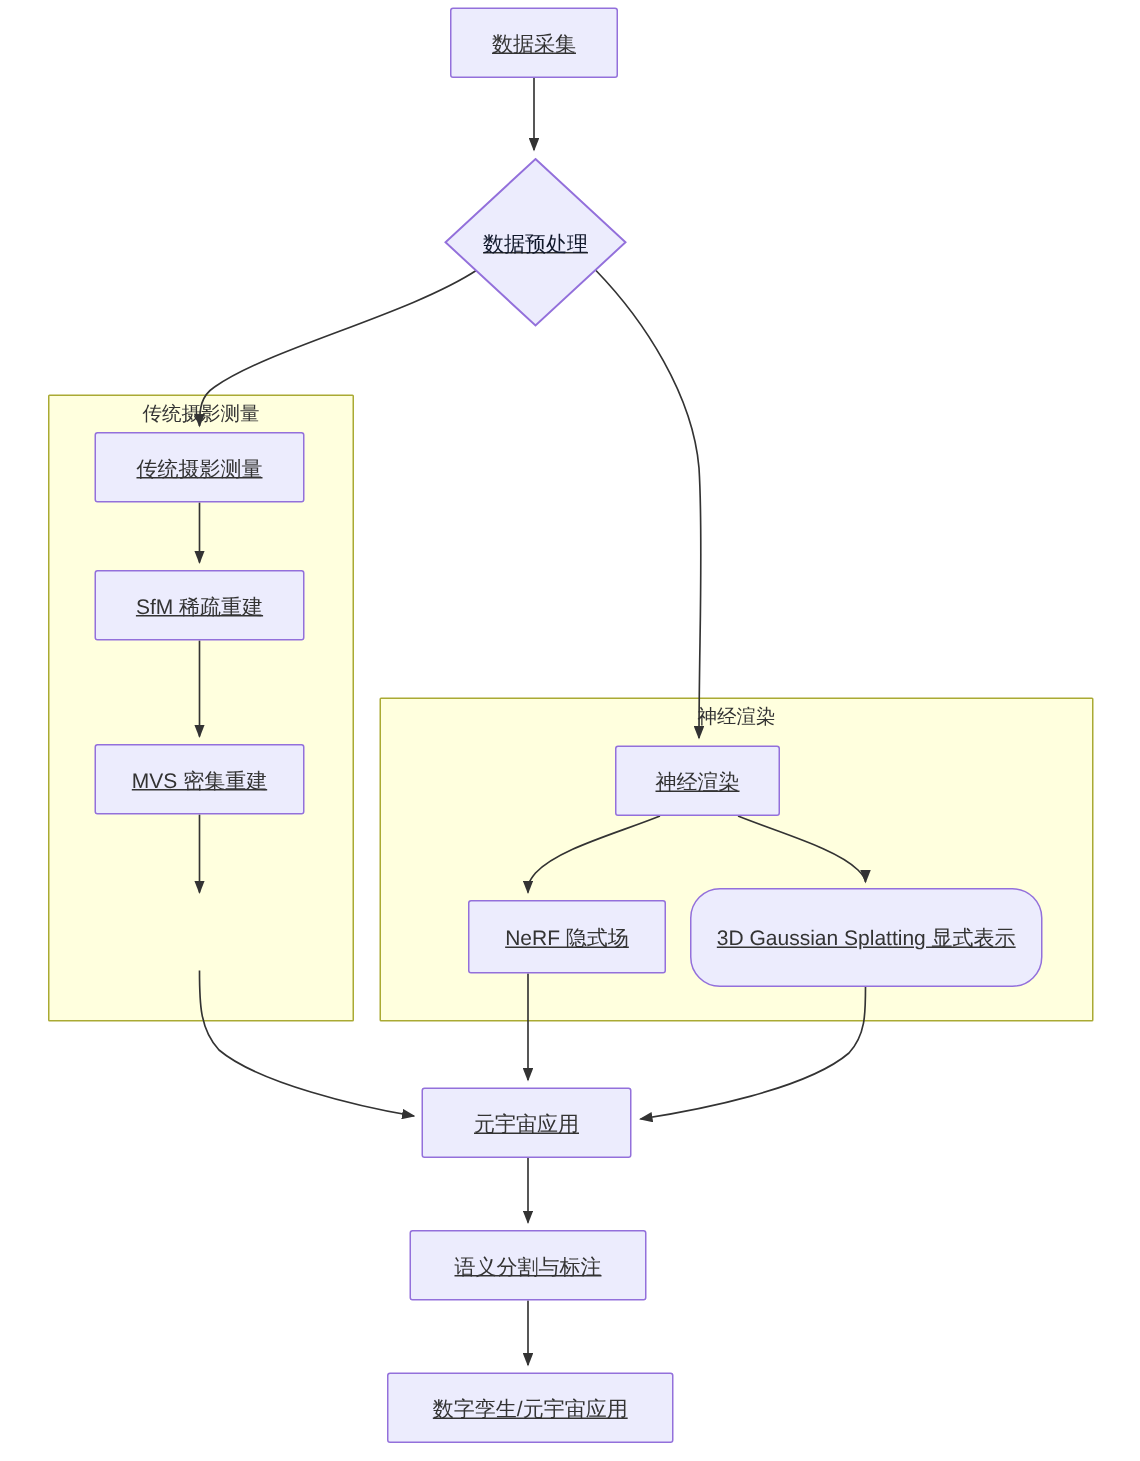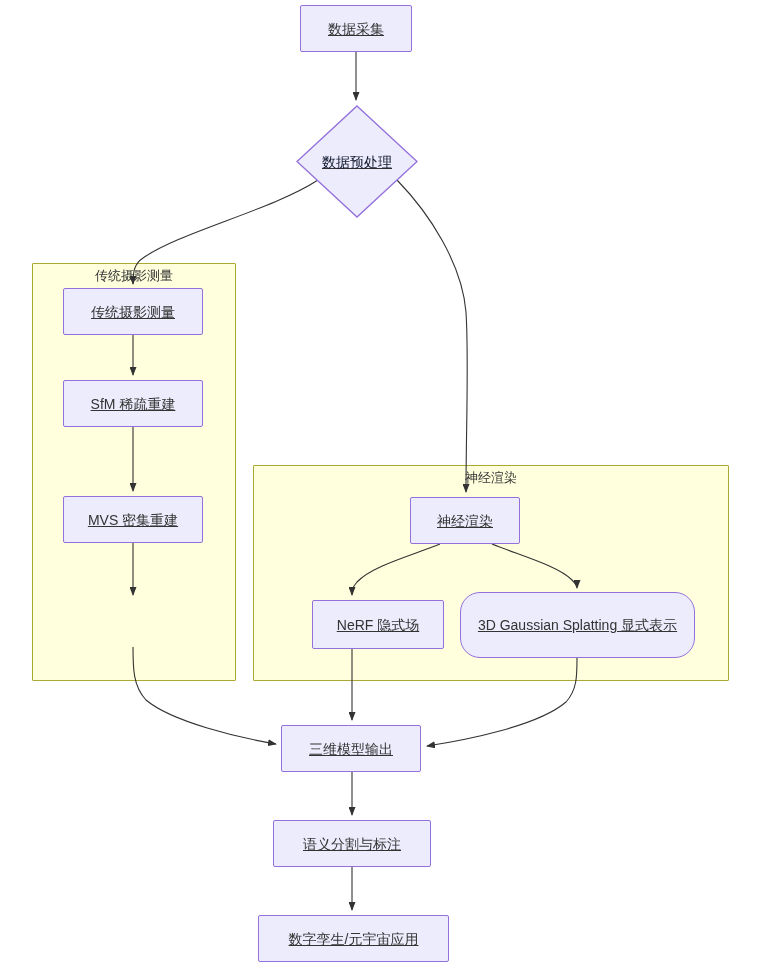--- a/index.html
+++ b/index.html
@@ -146,21 +146,21 @@
 
   <div class="node" id="node-nerf-implicit" style="left: 286px; top: 600px; width: 132px; height: 49px; margin-left: 26px;">
     <span>NeRF 隐式场</span>
   </div>
 
   <div class="node" id="node-gaussian-splat" style="left: 460px; top: 592px; width: 235px; height: 66px; border-radius: 20px;">
     <span>3D Gaussian Splatting 显式表示</span>
   </div>
 
   <div class="node" id="node-model-output" style="left: 281px; top: 725px; width: 140px; height: 47px;">
-    <span>三维模型输出</span>
+    <span>元宇宙应用</span>
   </div>
 
   <div class="node" id="node-semantic-seg" style="left: 273px; top: 820px; width: 158px; height: 47px;">
     <span>语义分割与标注</span>
   </div>
 
   <div class="node" id="node-digital-twin" style="left: 258px; top: 915px; width: 191px; height: 47px;">
     <span>数字孪生/元宇宙应用</span>
   </div>
 

